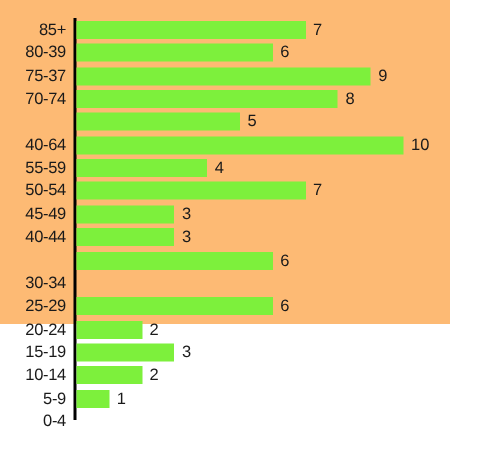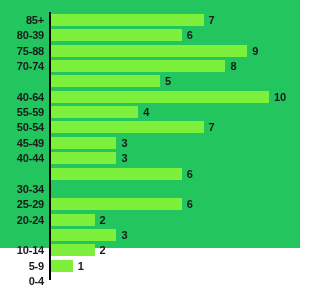--- a/index.html
+++ b/index.html
@@ -9,23 +9,22 @@
   }
   body {
     width: 300px;
     height: 300px;
     overflow: hidden;
     font-family: "Liberation Sans", sans-serif;
   }
   #chart-root {
     position: relative;
     width: 300px;
-    height: 248px;
-    background: #22c55e;
-    font-weight: bold;
+    height: 216px;
+    background: #fdba74;
   }
   .plot-area {
     position: absolute;
     left: 0;
     top: 0;
     width: 300px;
     height: 300px;
   }
   .axis-line {
     position: absolute;
@@ -82,21 +81,21 @@
           <div class="cat-label">85+</div>
           <div class="bar" style="width: 152.6px; background: rgb(125, 240, 60);"></div>
           <div class="val-label" style="left: 208.6px;">7</div>
         </div>
         <div class="row" style="top: 27.35px;">
           <div class="cat-label">80-39</div>
           <div class="bar" style="width: 130.8px; background: rgb(125, 240, 60);"></div>
           <div class="val-label" style="left: 186.8px;">6</div>
         </div>
         <div class="row" style="top: 42.7px;">
-          <div class="cat-label">75-88</div>
+          <div class="cat-label">75-37</div>
           <div class="bar" style="width: 196.2px; background: rgb(125, 240, 60);"></div>
           <div class="val-label" style="left: 252.2px;">9</div>
         </div>
         <div class="row" style="top: 58.05px;">
           <div class="cat-label">70-74</div>
           <div class="bar" style="width: 174.4px; background: rgb(125, 240, 60);"></div>
           <div class="val-label" style="left: 230.4px;">8</div>
         </div>
         <div class="row" style="top: 73.4px;">
           <div class="bar" style="width: 109px; background: rgb(125, 240, 60);"></div>
@@ -138,20 +137,21 @@
           <div class="cat-label">25-29</div>
           <div class="bar" style="width: 130.8px; background: rgb(125, 240, 60);"></div>
           <div class="val-label" style="left: 186.8px;">6</div>
         </div>
         <div class="row" style="top: 211.55px;">
           <div class="cat-label">20-24</div>
           <div class="bar" style="width: 43.6px; background: rgb(125, 240, 60);"></div>
           <div class="val-label" style="left: 99.6px;">2</div>
         </div>
         <div class="row" style="top: 226.9px;">
+          <div class="cat-label">15-19</div>
           <div class="bar" style="width: 65.4px; background: rgb(125, 240, 60);"></div>
           <div class="val-label" style="left: 121.4px;">3</div>
         </div>
         <div class="row" style="top: 242.25px;">
           <div class="cat-label">10-14</div>
           <div class="bar" style="width: 43.6px; background: rgb(125, 240, 60);"></div>
           <div class="val-label" style="left: 99.6px;">2</div>
         </div>
         <div class="row" style="top: 257.6px;">
           <div class="cat-label">5-9</div>

